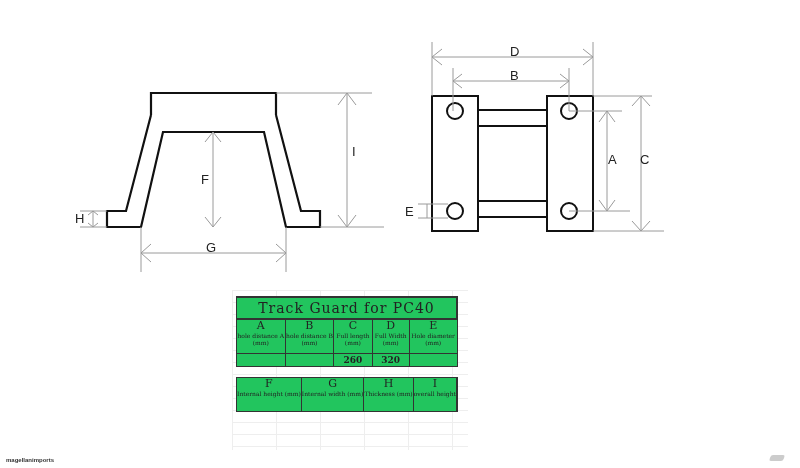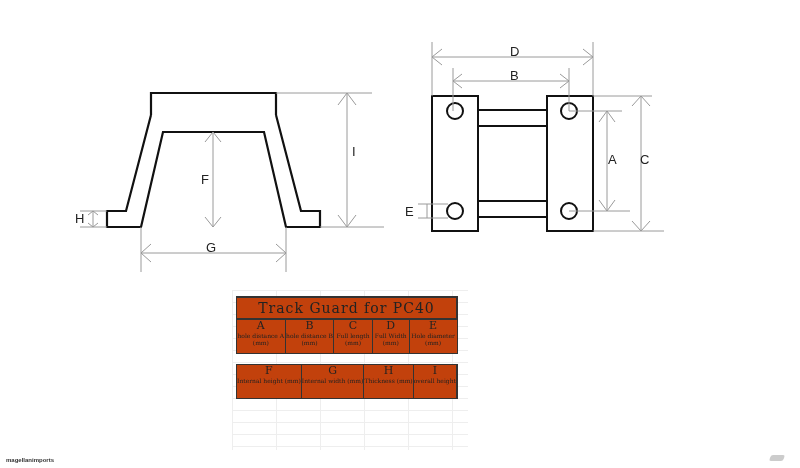--- a/index.html
+++ b/index.html
@@ -3,21 +3,21 @@
 <meta charset="utf-8">
 <style>
   html,body{margin:0;padding:0;background:#fff;}
   body{width:800px;height:468px;position:relative;overflow:hidden;font-family:"Liberation Sans",sans-serif;}
   svg.draw{position:absolute;left:0;top:0;}
   .lbl{font-family:"Liberation Sans",sans-serif;font-size:13px;fill:#222;}
   .spec{position:absolute;left:236px;top:296px;width:222px;font-family:"DejaVu Serif",serif;color:#222;}
   .grid-bg{position:absolute;left:232px;top:290px;width:236px;height:160px;
     background-image:linear-gradient(#eee 1px,transparent 1px),linear-gradient(90deg,#eee 1px,transparent 1px);
     background-size:44px 12px;}
-  table{border-collapse:collapse;width:222px;position:relative;background:#c2410c;}
+  table{border-collapse:collapse;width:222px;position:relative;background:#22c55e;}
   td{border:1px solid #333;text-align:center;padding:0;vertical-align:top;}
   .title{font-size:14px;letter-spacing:1px;height:20px;line-height:20px;border:2px solid #333;}
   .letter{font-size:11px;line-height:12px;display:block;}
   .desc{font-size:6px;line-height:7px;display:block;}
   .val{font-size:9px;font-weight:bold;height:12px;line-height:12px;}
   .t1 td{border-left:1px solid #333;}
   .t2{margin-top:10px;}
   .hdr{height:34px;}
   .wm{position:absolute;left:6px;top:457px;font-size:6px;font-weight:bold;color:#333;}
   .wm-logo{position:absolute;left:770px;top:455px;width:14px;height:6px;background:#ccc;transform:skew(-20deg);border-radius:2px;}
@@ -128,20 +128,27 @@
           </td>
       <td>
             <span class="letter">D</span>
             <span class="desc">Full Width (mm)</span>
           </td>
       <td>
             <span class="letter">E</span>
             <span class="desc">Hole diameter (mm)</span>
           </td>
     </tr>
+    <tr>
+      <td class="val"></td>
+      <td class="val"></td>
+      <td class="val">260</td>
+      <td class="val">320</td>
+      <td class="val"></td>
+    </tr>
   </tbody>
     </table>
   <table class="t2">
     <tbody>
         <tr class="hdr">
       <td>
             <span class="letter">F</span>
             <span class="desc">Internal height (mm)</span>
           </td>
       <td>

